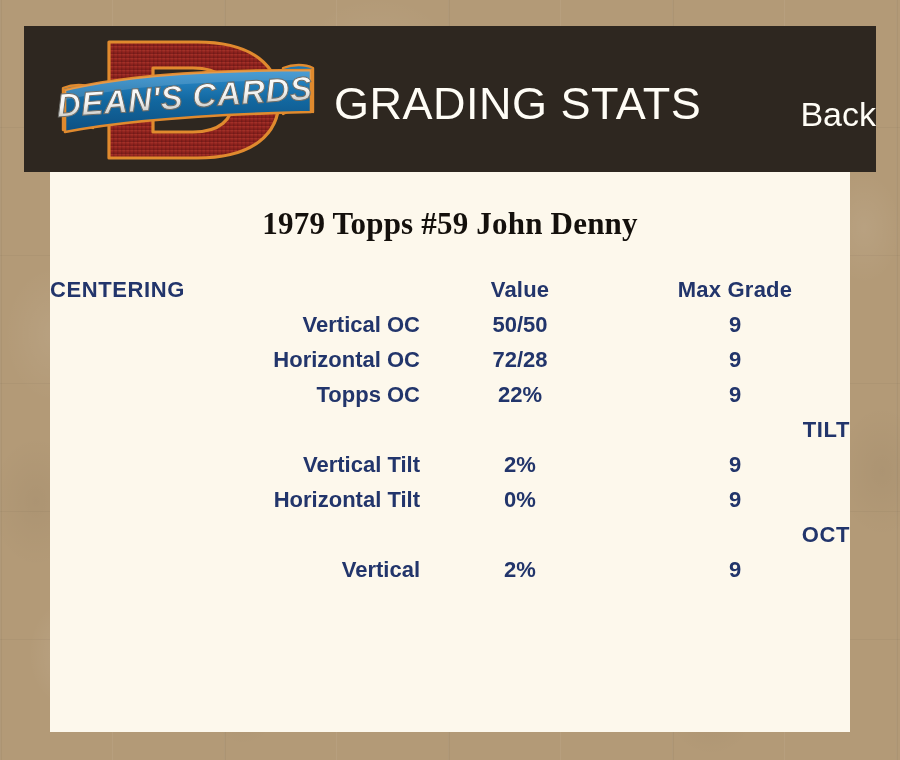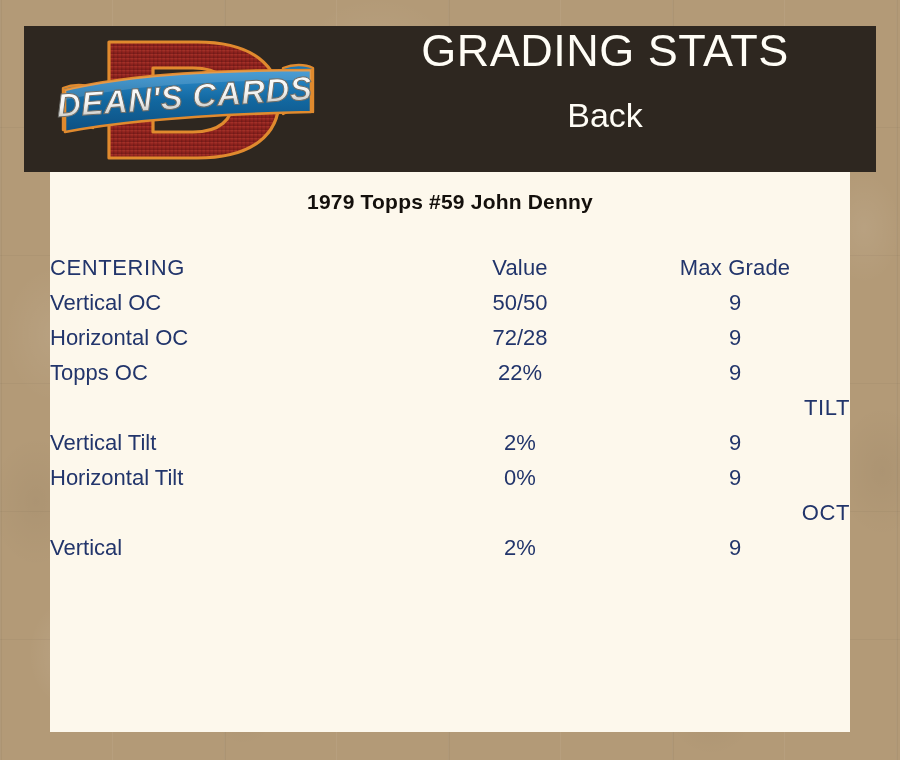--- a/index.html
+++ b/index.html
@@ -68,23 +68,23 @@
   #logo svg { display: block; }
 
   
   #header-titles {
     position: absolute;
     left: 310px;
     top: 0;
     width: 542px;
     height: 156px;
     display: flex;
-    flex-direction: column;
+    flex-direction: row;
     align-items: center;
-    justify-content: flex-start;
+    justify-content: space-between;
   }
   #header-title {
     color: #fffdf6;
     font-size: 45px;
     line-height: 50px;
     letter-spacing: .5px;
     white-space: nowrap;
   }
   #header-subtitle {
     color: #fffdf6;
@@ -100,25 +100,26 @@
     left: 50px;
     top: 172px;
     width: 800px;
     height: 560px;
     background: #fdf8ec;
   }
 
   #card-title {
     text-align: center;
     color: #14100c;
-    font-size: 21px;
+    font-size: 31px;
     font-weight: bold;
     line-height: 28px;
-    padding-top: 16px;
+    padding-top: 38px;
     letter-spacing: .2px;
+    font-family: Liberation Serif, serif;
   }
   #card-code {
     text-align: center;
     color: #14100c;
     font-size: 22px;
     line-height: 26px;
     margin-top: 6px;
     letter-spacing: .3px;
   }
 
@@ -129,21 +130,21 @@
     border-collapse: collapse;
     color: #22356b;
   }
   #stats-table col.c-label  { width: 370px; }
   #stats-table col.c-value  { width: 200px; }
   #stats-table col.c-grade  { width: 230px; }
 
   #stats-table th,
   #stats-table td {
     padding: 0;
-    font-weight: normal;
+    font-weight: bold;
     margin-left: 24px;
   }
 
   tr.header-row th {
     height: 35px;
     vertical-align: middle;
   }
   th.col-section-head {
     text-align: left;
     padding-left: 103px;
@@ -168,21 +169,21 @@
     font-weight: bold;
     letter-spacing: .6px;
   }
 
   tr.stat-row td {
     height: 35px;
     vertical-align: middle;
     font-size: 22px;
   }
   tr.stat-row td.stat-label {
-    text-align: left;
+    text-align: right;
     padding-left: 155px;
   }
   tr.stat-row td.stat-value,
   tr.stat-row td.stat-grade {
     text-align: center;
   }
 </style>
 </head>
 <body>
 

